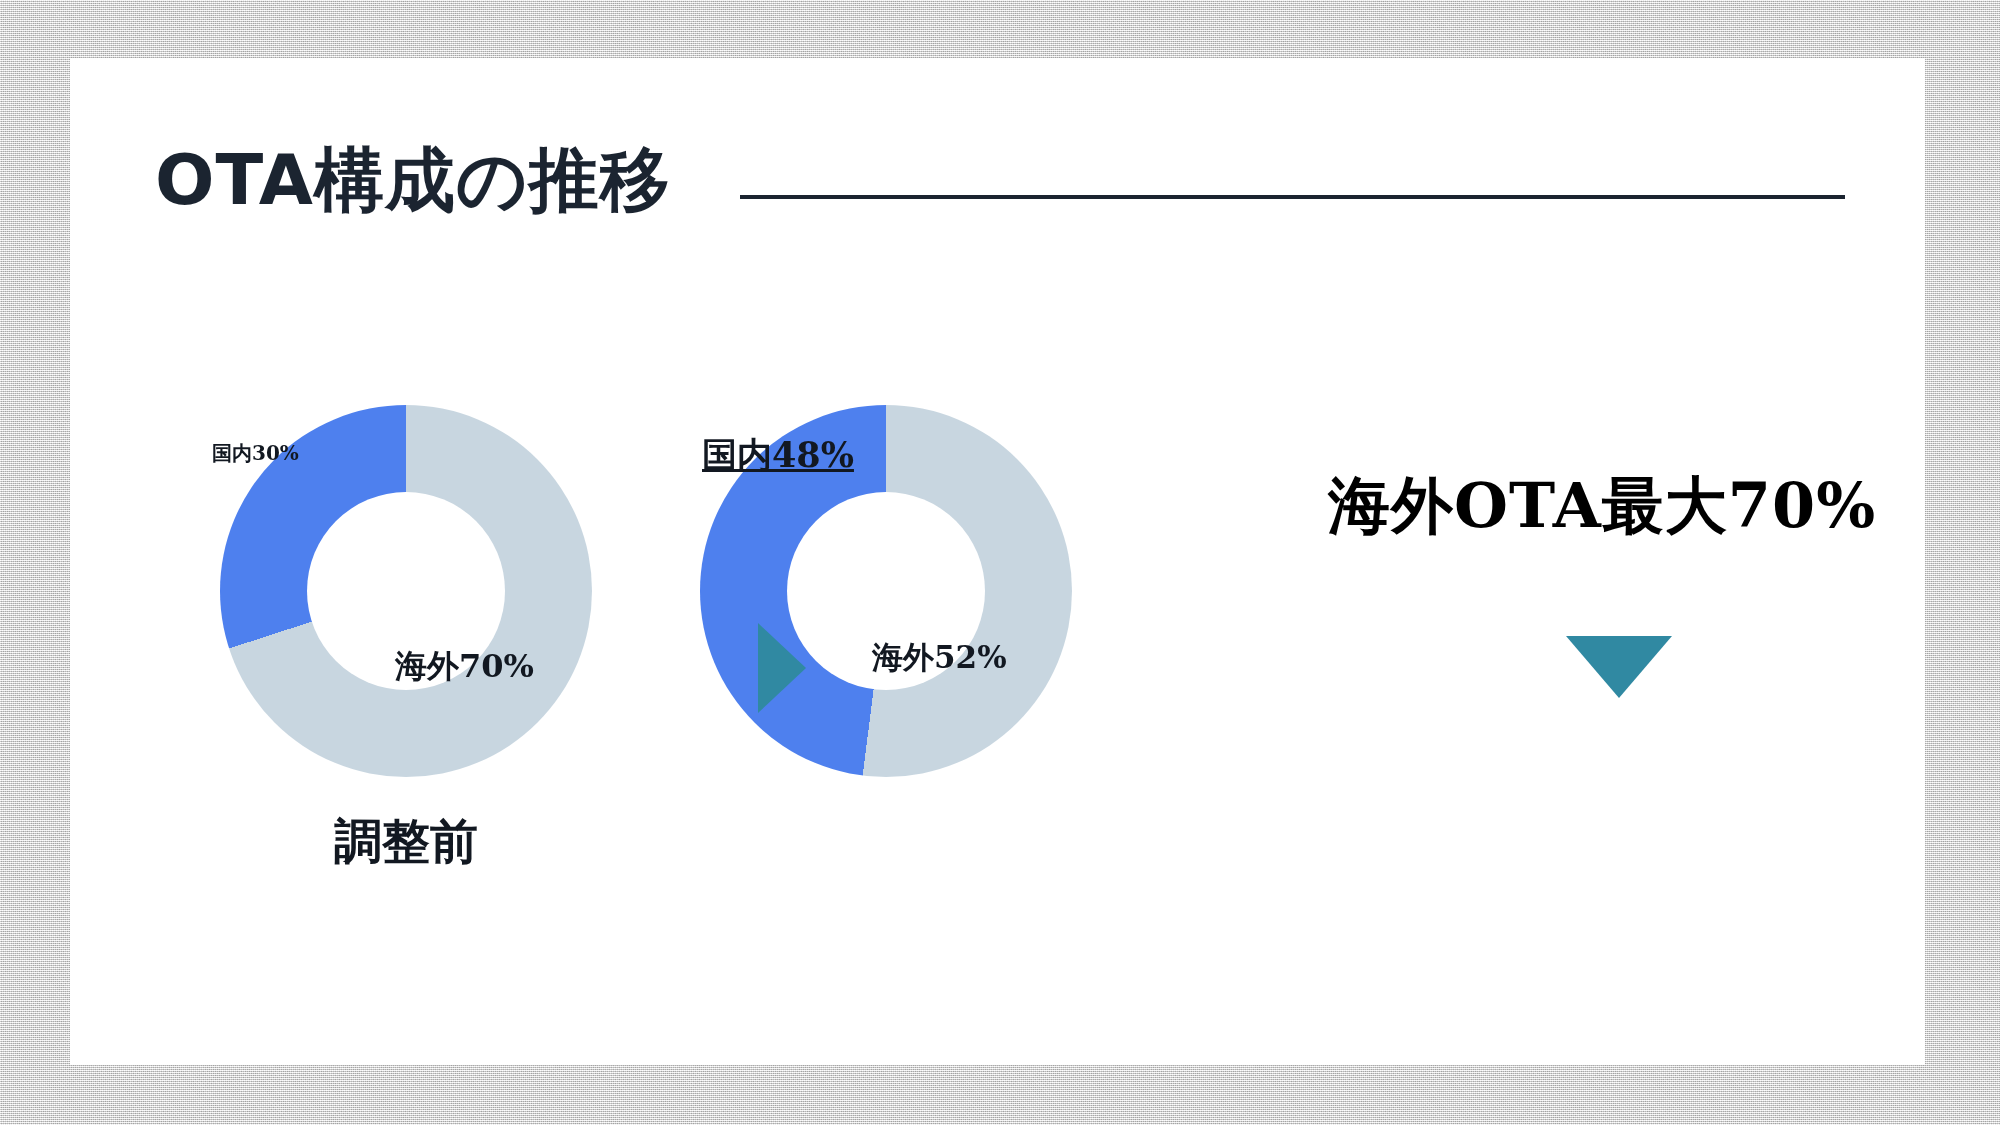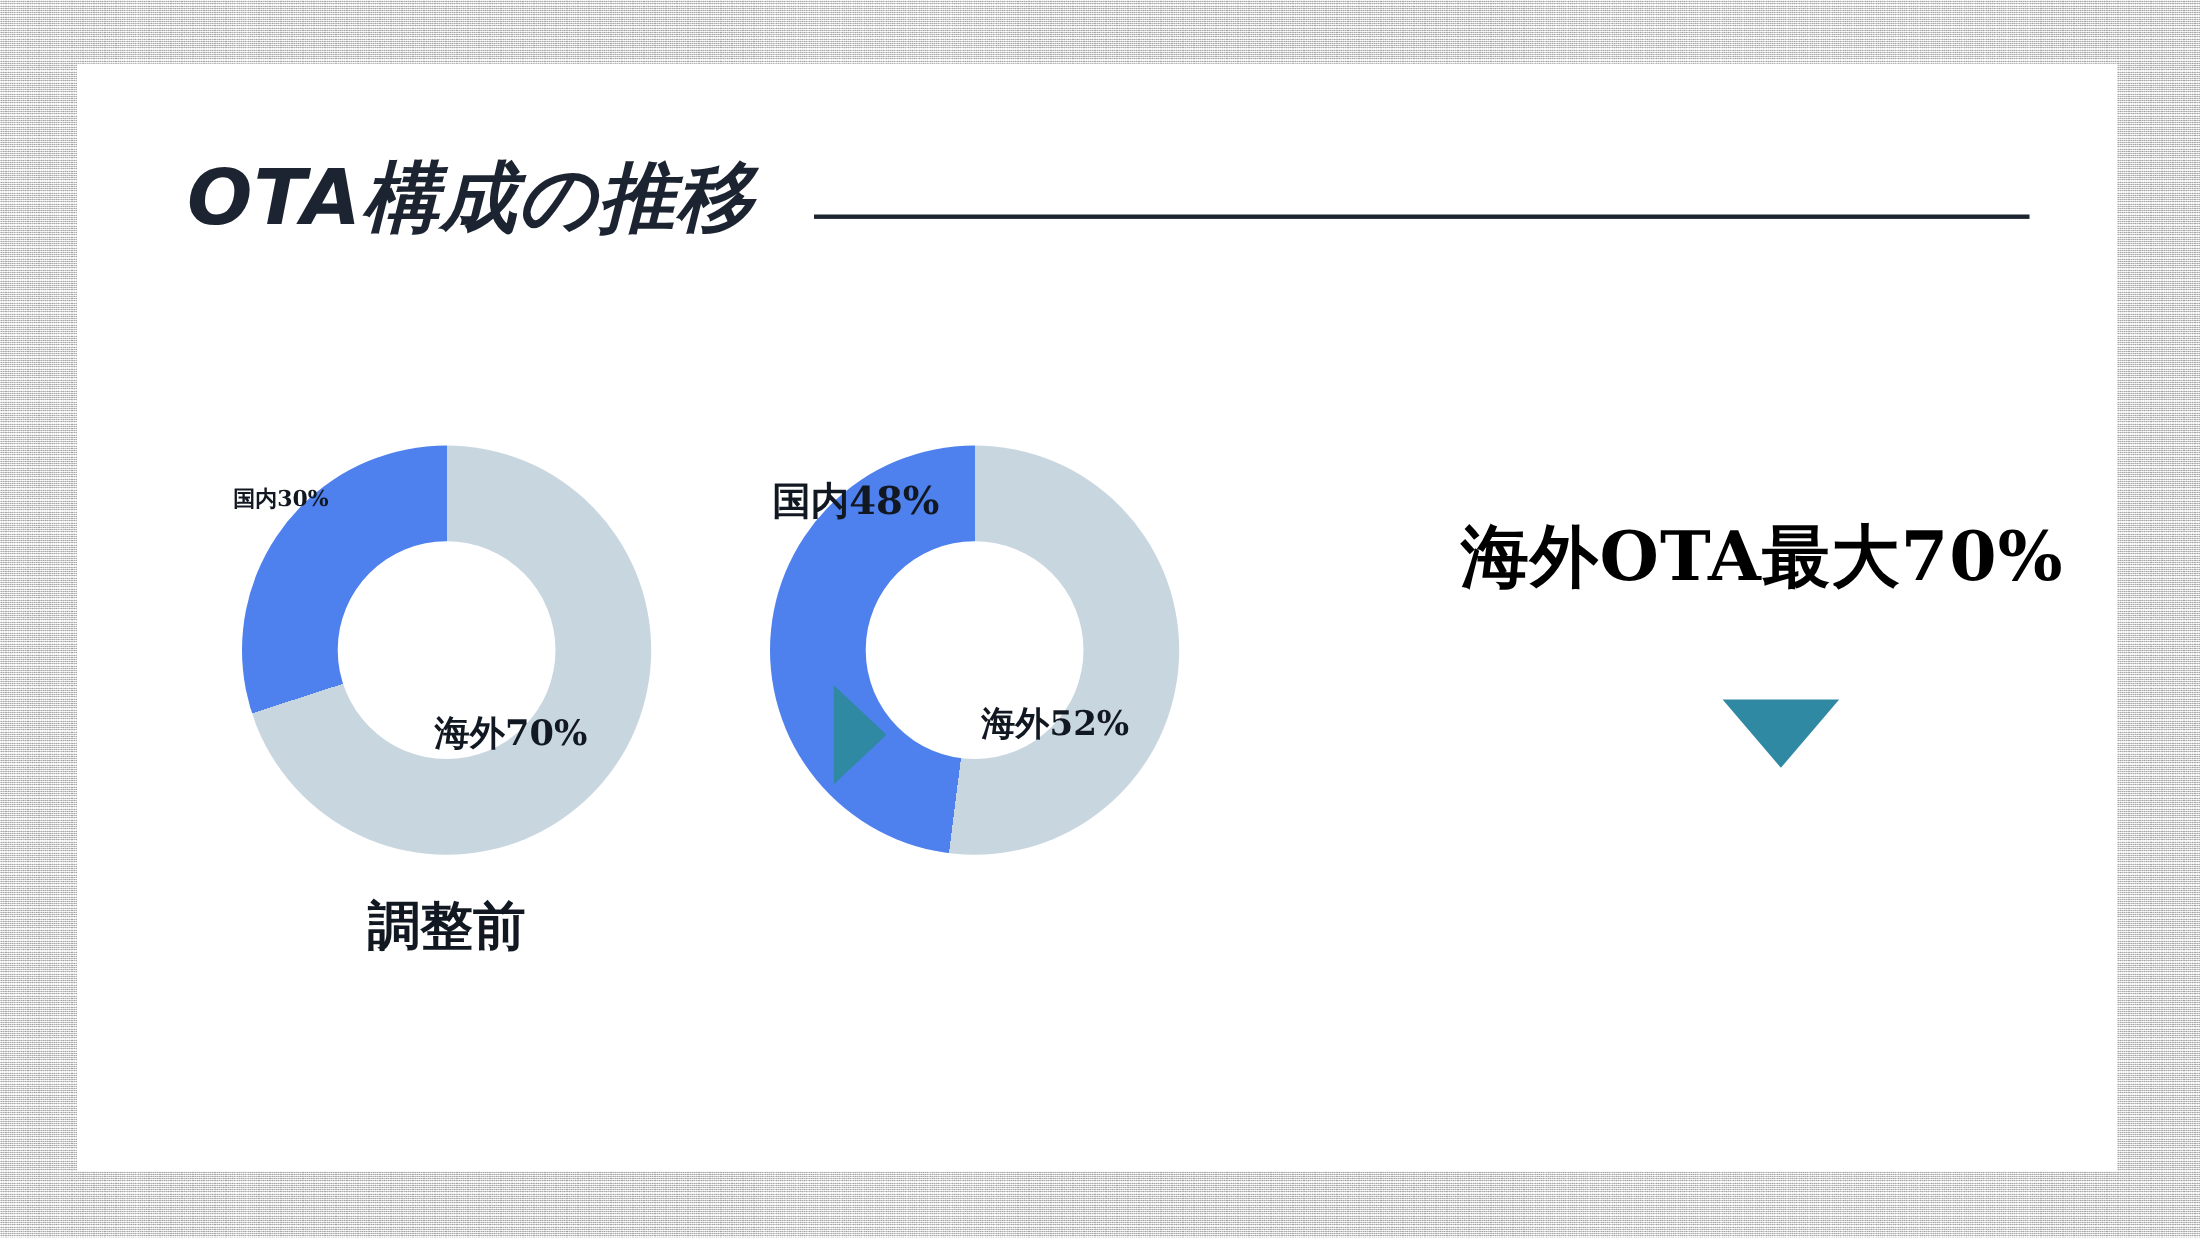--- a/index.html
+++ b/index.html
@@ -40,30 +40,29 @@
   
   #title-row {
     position: absolute;
     left: 85px;
     top: 77px;
     width: 1690px;
     height: 90px;
   }
   #page-title {
     position: absolute;
-    left: 15px;
+    left: 0;
     top: 0;
     font-family: "DejaVu Sans", "Liberation Sans", sans-serif;
     font-weight: 700;
     font-size: 70px;
     line-height: 90px;
     letter-spacing: 1px;
     color: #1b2430;
     white-space: nowrap;
-    font-style: italic;
   }
   #title-rule {
     position: absolute;
     left: 585px;
     top: 60px;
     width: 1105px;
     height: 4px;
     background: #1b2430;
   }
 
@@ -99,22 +98,22 @@
 
   .slice-label {
     position: absolute;
     font-family: "DejaVu Serif", "Liberation Serif", serif;
     font-weight: 700;
     color: #121821;
     white-space: nowrap;
   }
   #donut1-label-domestic { left: -8px;  top: 35px;  font-size: 20px; }
   #donut1-label-overseas { left: 175px; top: 240px; font-size: 32px; }
-  #donut2-label-domestic { left: 2px;   top: 27px;  font-size: 35px; }
-  #donut2-label-overseas { left: 172px; top: 232px; font-size: 31px; margin-left: 20px; }
+  #donut2-label-domestic { left: 2px;   top: 27px;  font-size: 35px; text-decoration: underline; }
+  #donut2-label-overseas { left: 172px; top: 232px; font-size: 31px; }
 
   .donut-caption {
     position: absolute;
     top: 405px;
     width: 372px;
     text-align: center;
     font-family: "DejaVu Serif", "Liberation Serif", serif;
     font-weight: 700;
     font-size: 48px;
     color: #121821;

